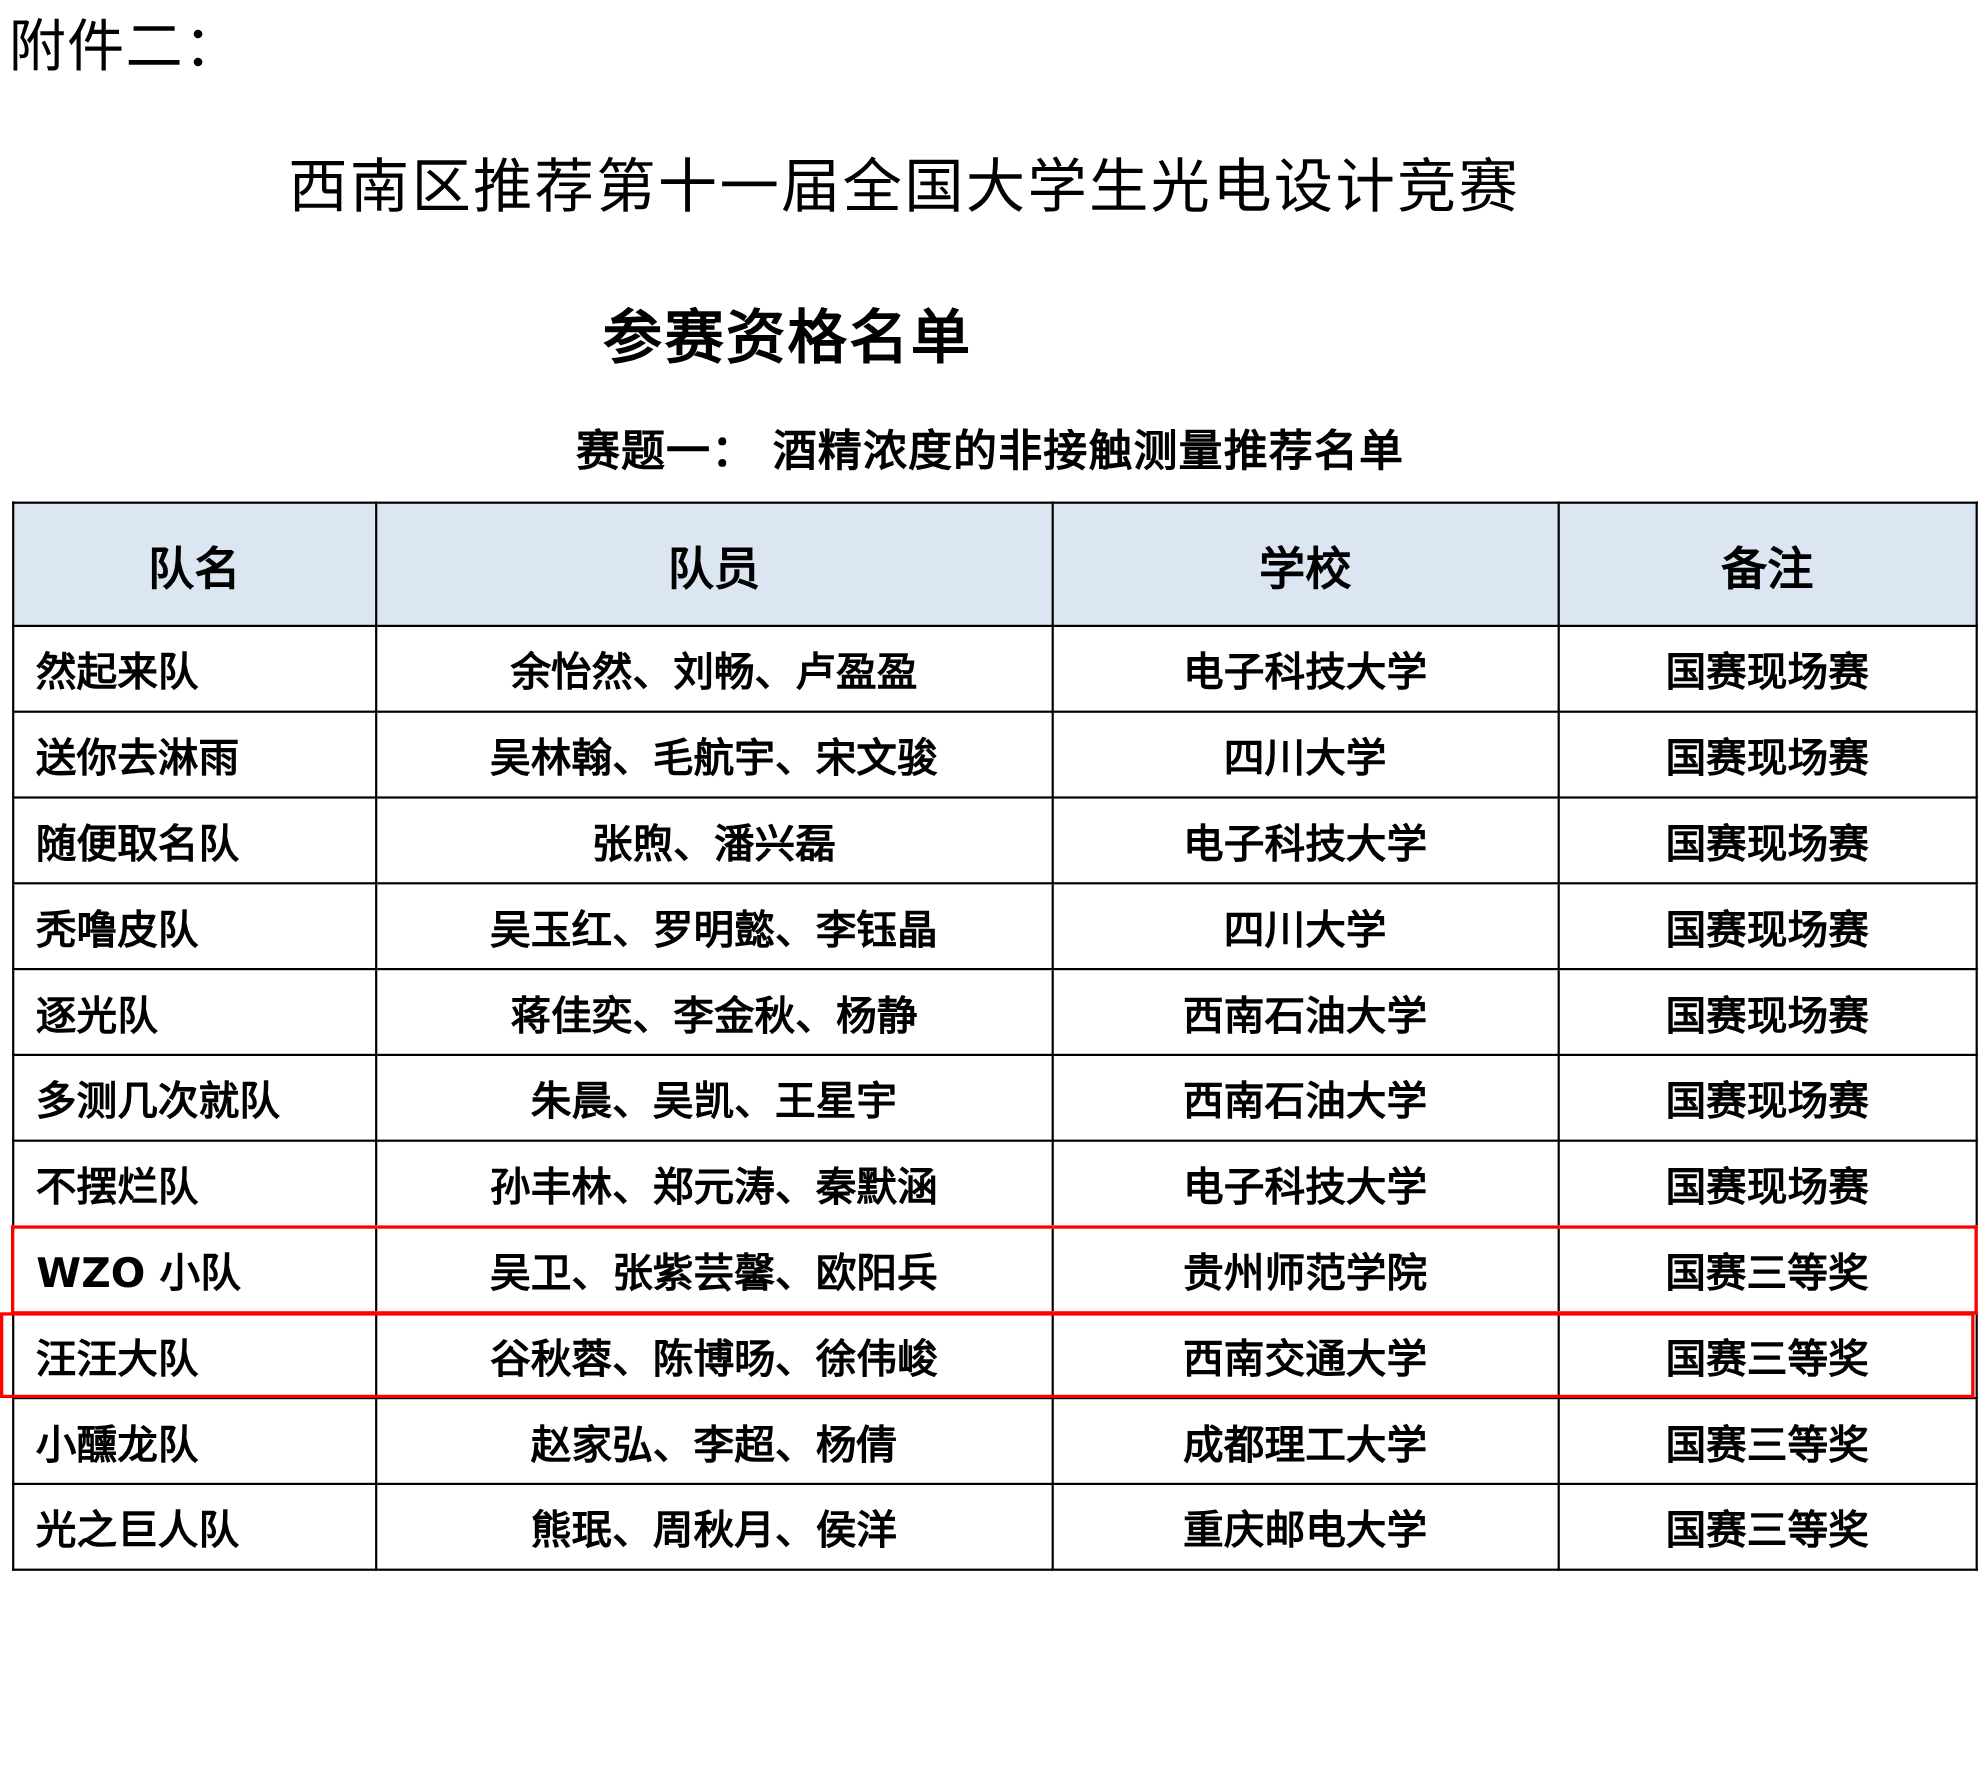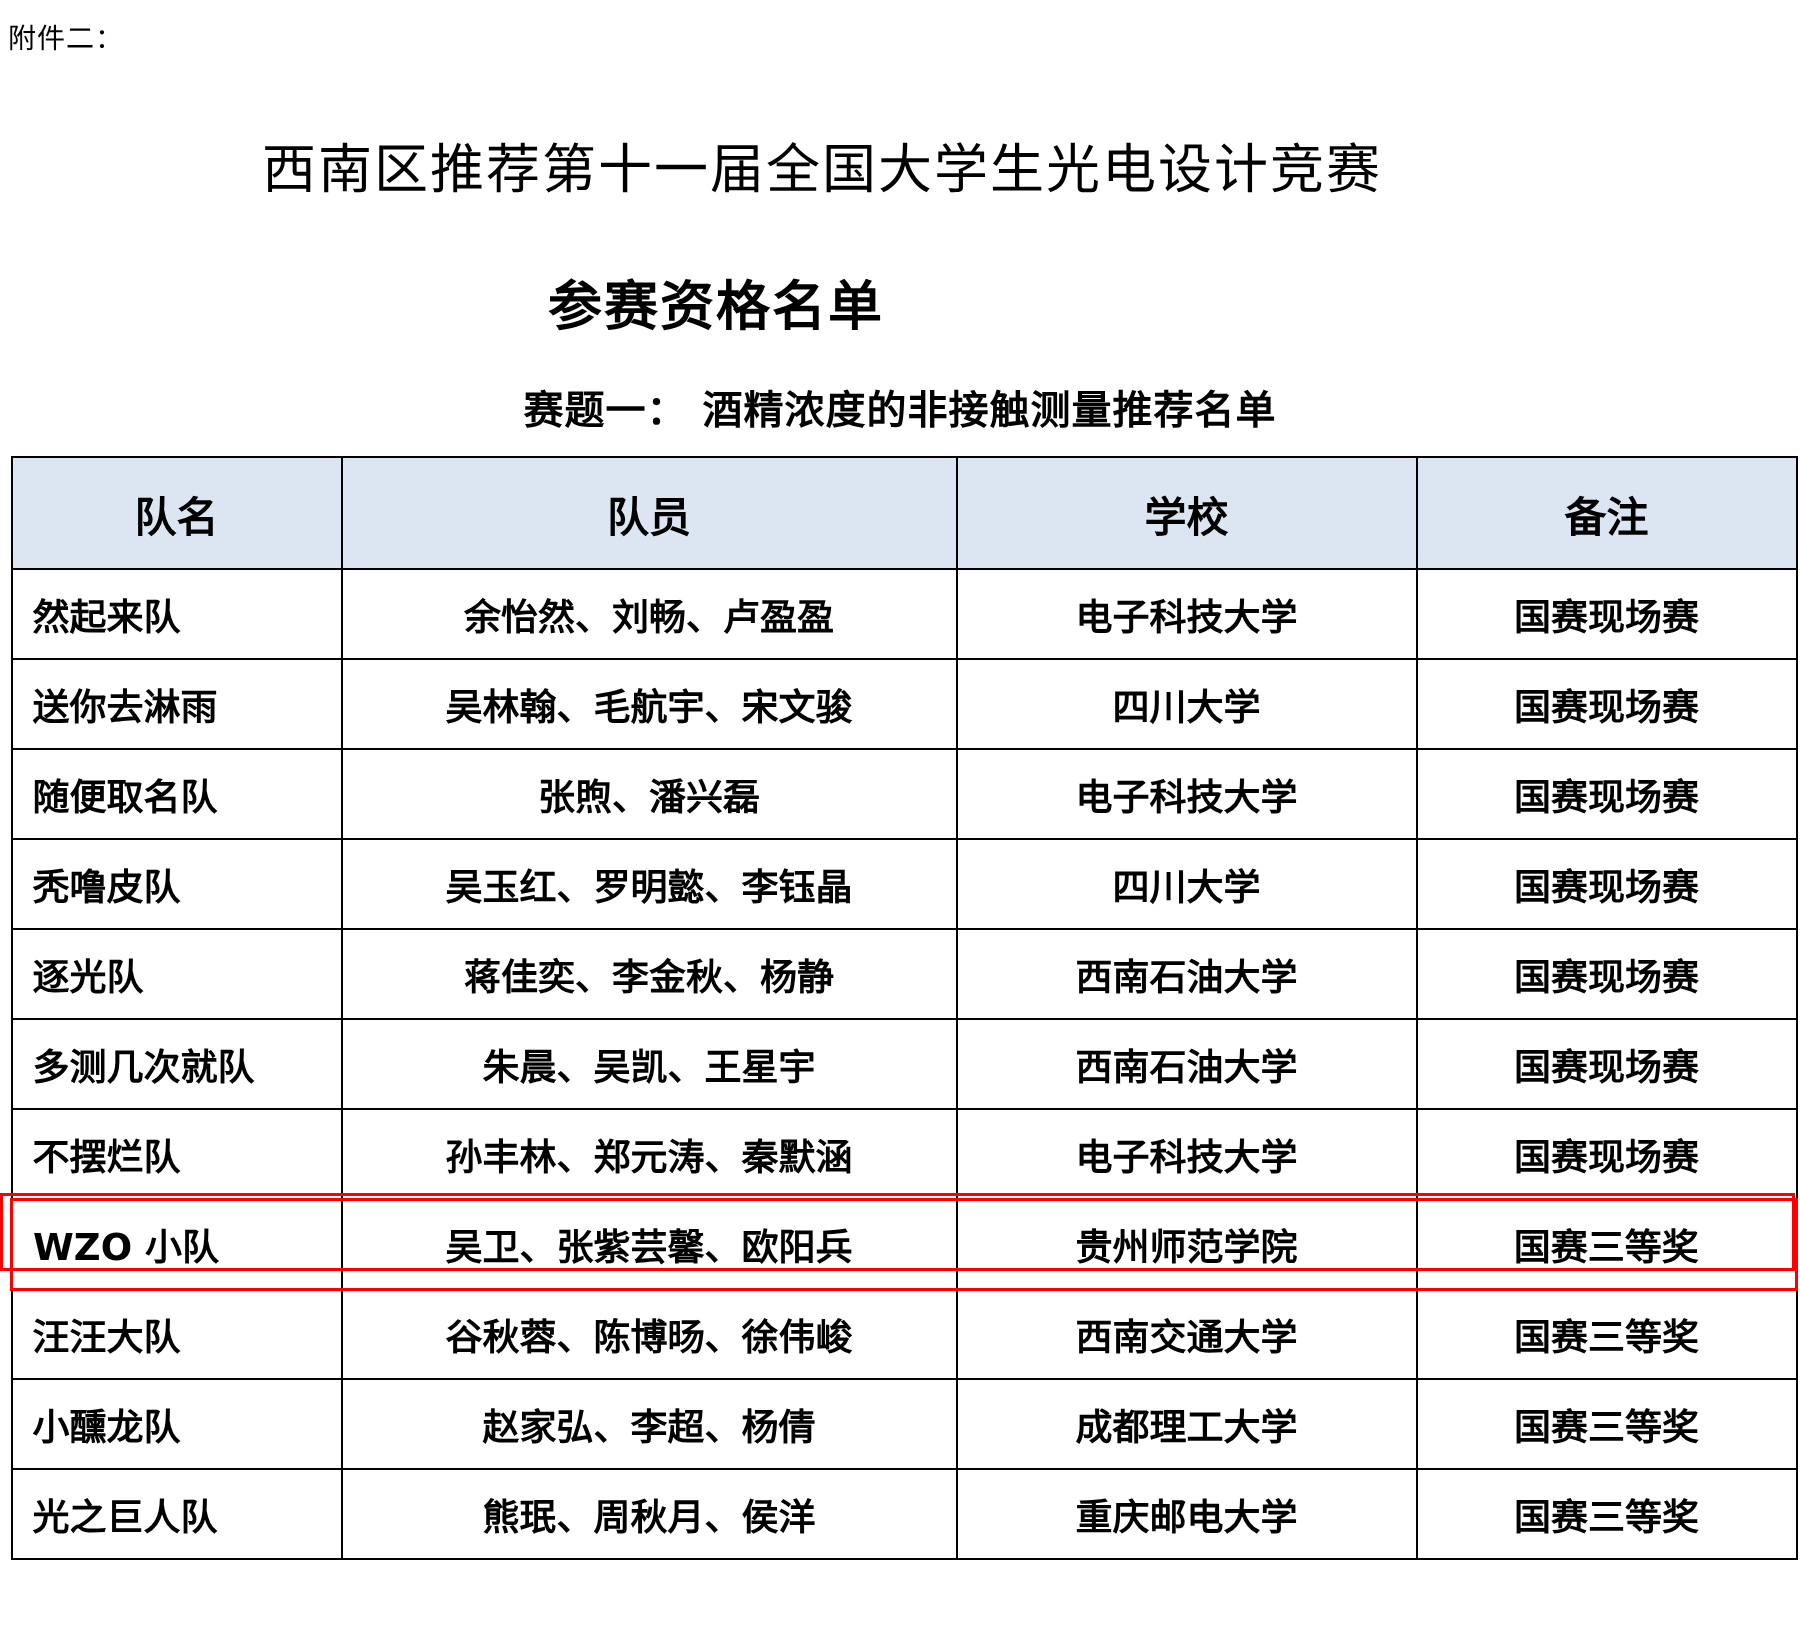--- a/index.html
+++ b/index.html
@@ -17,22 +17,22 @@
   .page {
     position: relative;
     width: 1800px;
     height: 1629px;
     box-sizing: border-box;
     padding: 0;
   }
   .attachment-label {
     position: absolute;
     left: 8px;
-    top: 16px;
-    font-size: 28px;
+    top: 0;
+    font-size: 52px;
     letter-spacing: 1px;
     font-family: "DejaVu Serif", "Liberation Serif", serif;
     font-weight: 500;
   }
   .doc-title {
     position: absolute;
     left: 0;
     top: 125px;
     width: 1644px;
     text-align: center;
@@ -73,21 +73,21 @@
     border-collapse: collapse;
     width: 1785px;
     table-layout: fixed;
   }
   table.roster col.c1 { width: 330px; }
   table.roster col.c2 { width: 615px; }
   table.roster col.c3 { width: 460px; }
   table.roster col.c4 { width: 380px; }
   table.roster th, table.roster td {
     border: 2px solid #000000;
-    height: 90px;
+    height: 78px;
     text-align: center;
     vertical-align: middle;
     font-size: 37px;
     font-family: "DejaVu Sans", "Liberation Sans", sans-serif;
     font-weight: bold;
     padding: 0 6px;
     box-sizing: border-box;
     white-space: nowrap;
     overflow: hidden;
   }

